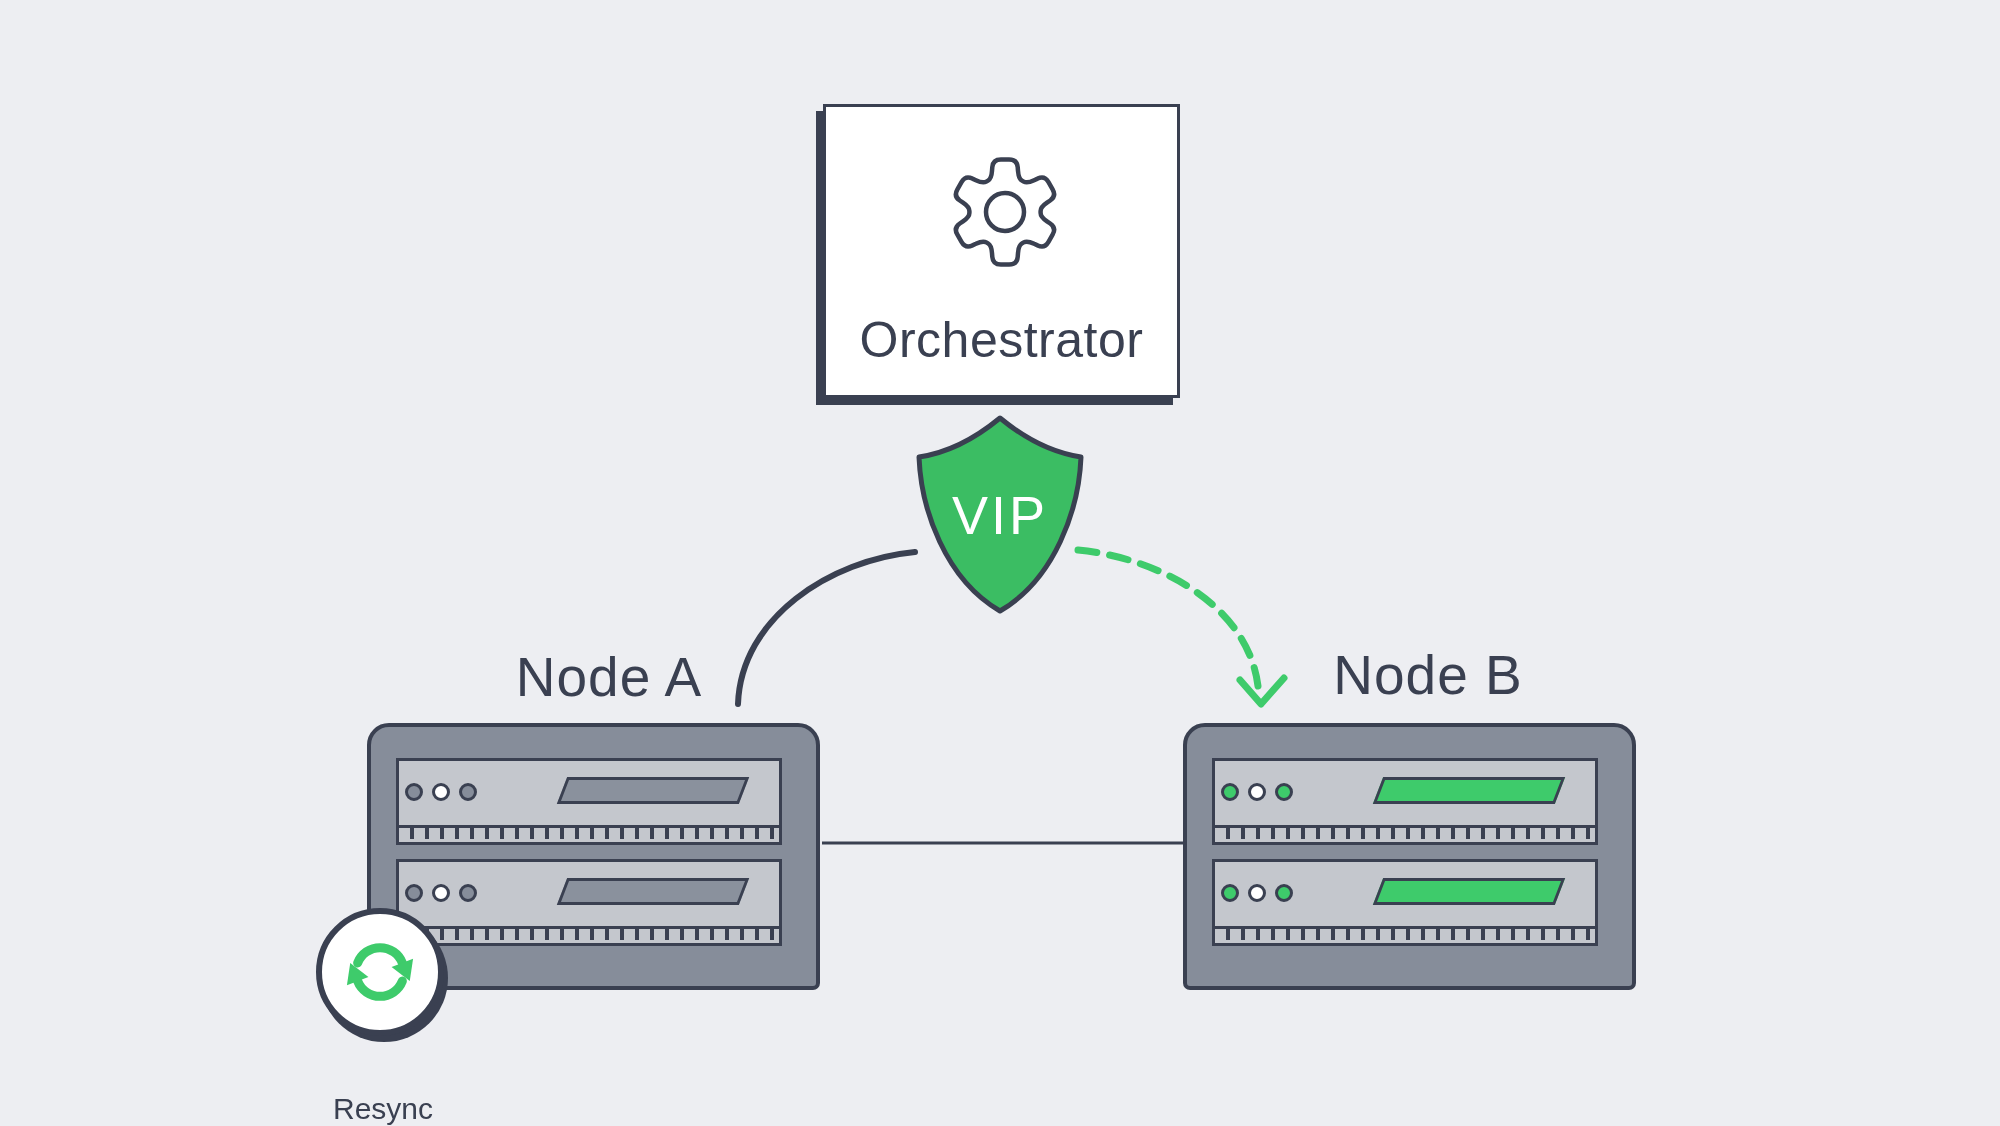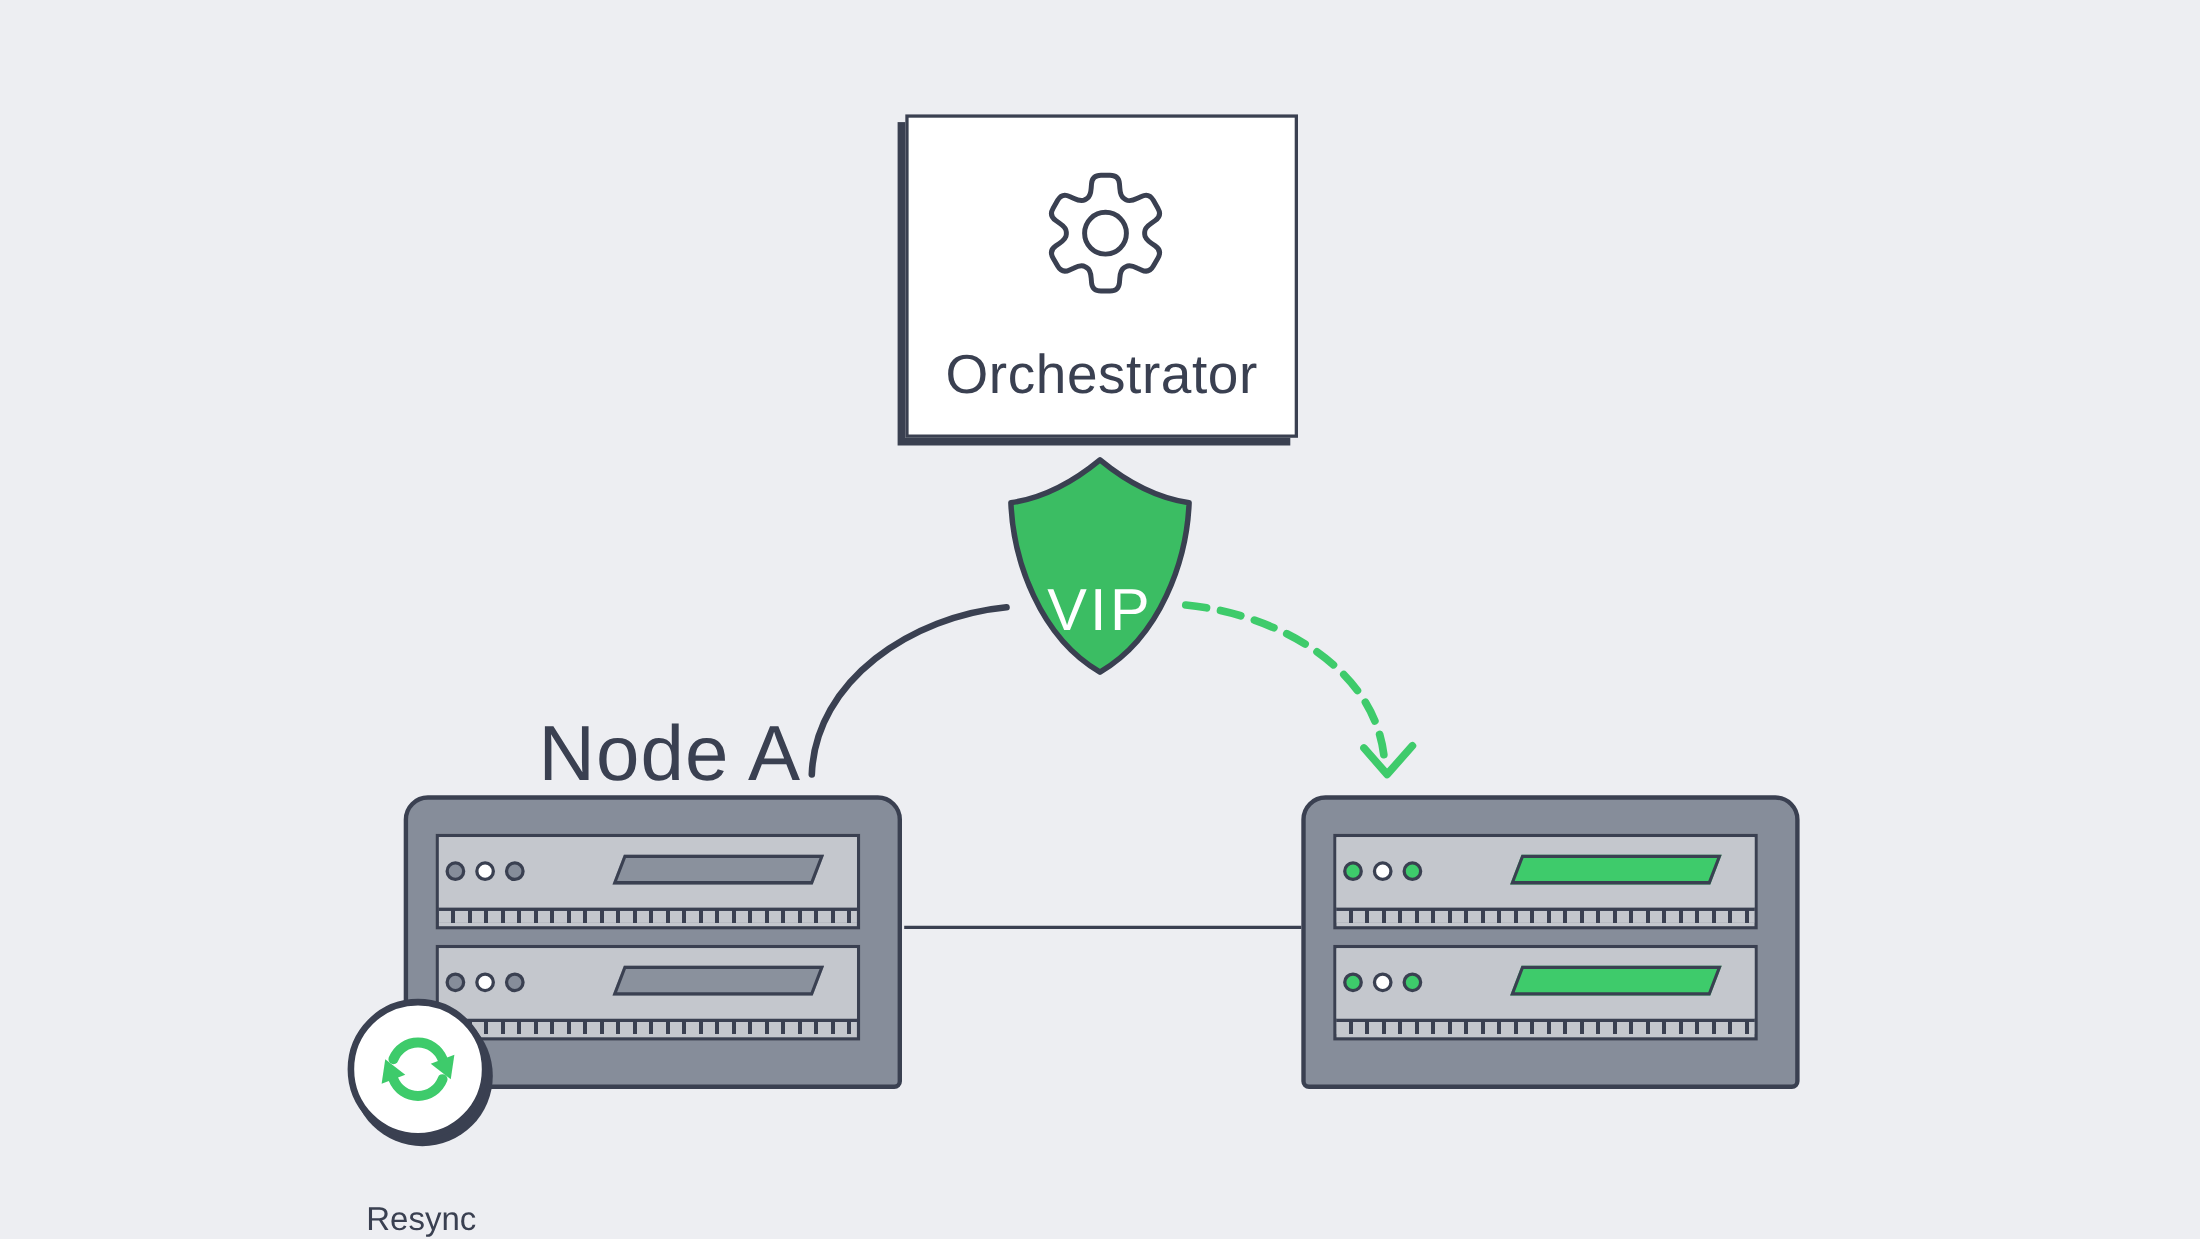--- a/index.html
+++ b/index.html
@@ -24,24 +24,24 @@
   .gear-svg{position:absolute; left:118px; top:44px; width:122px; height:122px;}
   .gear-svg path, .gear-svg circle{fill:none; stroke:var(--outline); stroke-width:4.5; stroke-linejoin:round;}
   .orch-label{position:absolute; left:0; right:0; top:304px; text-align:center;
     font-size:50px; color:var(--outline); letter-spacing:0.5px;}
   .orch-card .orch-label{top:204px;}
 
   
   .shield-wrap{position:absolute; left:913px; top:412px; width:174px; height:206px;}
   .shield-path{fill:var(--green-deep); stroke:var(--outline); stroke-width:5; stroke-linejoin:round;}
   .vip-label{position:absolute; left:0; top:72px; width:174px; text-align:center;
-    font-size:54px; color:var(--white); letter-spacing:3px;margin-top:40px;}
+    font-size:54px; color:var(--white); letter-spacing:3px;}
 
   
-  .node-label{position:absolute; transform:translateX(-50%); font-size:71px; color:var(--outline); letter-spacing:1px; white-space:nowrap;}
+  .node-label{position:absolute; transform:translateX(-50%); font-size:55px; color:var(--outline); letter-spacing:1px; white-space:nowrap;}
   .node-label.a{left:609px; top:645px;}
   .node-label.b{left:1428px; top:643px;}
 
   
   .rack{position:absolute; width:453px; height:267px; background:var(--rack);
     border:4px solid var(--outline); border-radius:22px 22px 7px 7px;}
   .rack.a{left:367px; top:723px;}
   .rack.b{left:1183px; top:723px;}
   .server-unit{position:absolute; left:25px; width:386px; height:87px;
     border:3px solid var(--outline); background:var(--face);}
@@ -91,20 +91,21 @@
   </div>
 
   <div class="shield-wrap">
     <svg width="174" height="206" viewBox="-2 -2 174 206">
       <path class="shield-path" d="M 85 4 Q 45 37 4 43 C 6 95 30 165 85 197 C 140 165 164 95 166 43 Q 125 37 85 4 Z"></path>
     </svg>
     <div class="vip-label">VIP</div>
   </div>
 
   <div class="node-label a">Node A</div>
+  <div class="node-label b">Node B</div>
 
   <div class="rack a">
     <div class="server-unit u1">
       <div class="unit-face">
         <span class="led l1"></span>
         <span class="led l2"></span>
         <span class="led l3"></span>
         <span class="drive-panel"></span>
       </div>
       <div class="vent-grille"></div>

